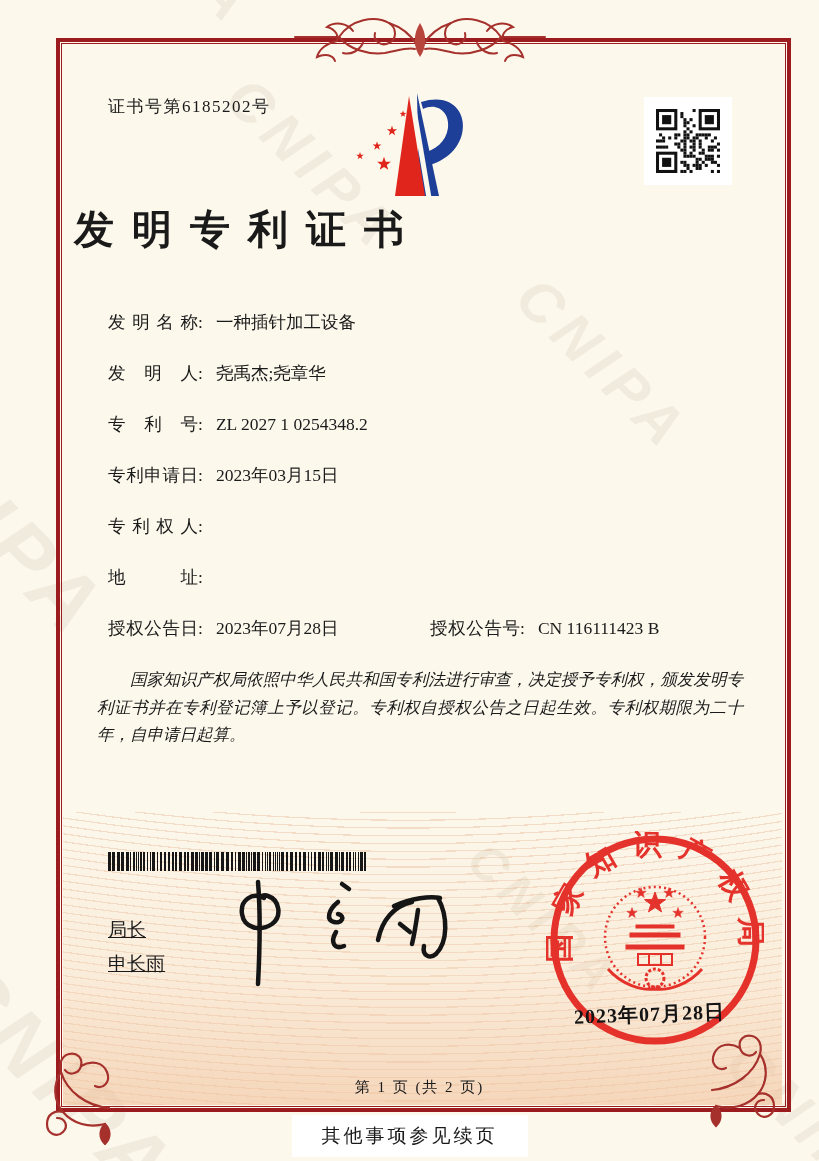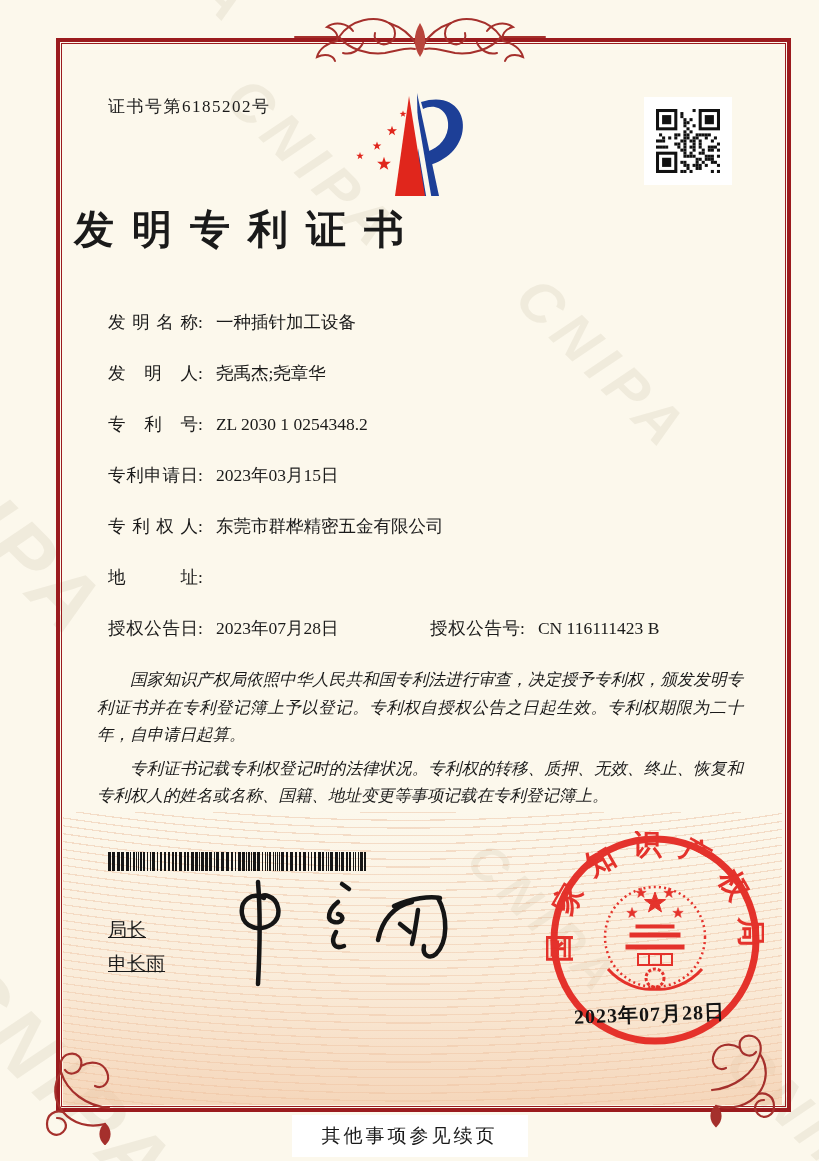--- a/index.html
+++ b/index.html
@@ -289,21 +289,21 @@
     </div>
       </div>
       <div class="f-row">
         <div class="f-seg">
       <span class="f-label">
             <span>专</span>
             <span>利</span>
             <span>号</span>
           </span>
       <span class="f-colon">:</span>
-      <span class="f-value">ZL 2030 1 0254348.2</span>
+      <span class="f-value">ZL 2027 1 0254348.2</span>
     </div>
       </div>
       <div class="f-row">
         <div class="f-seg">
       <span class="f-label">
             <span>专</span>
             <span>利</span>
             <span>申</span>
             <span>请</span>
             <span>日</span>
@@ -314,21 +314,20 @@
       </div>
       <div class="f-row">
         <div class="f-seg">
       <span class="f-label">
             <span>专</span>
             <span>利</span>
             <span>权</span>
             <span>人</span>
           </span>
       <span class="f-colon">:</span>
-      <span class="f-value">东莞市群桦精密五金有限公司</span>
     </div>
       </div>
       <div class="f-row">
         <div class="f-seg">
       <span class="f-label">
             <span>地</span>
             <span>址</span>
           </span>
       <span class="f-colon">:</span>
     </div>
@@ -354,21 +353,20 @@
             <span>号</span>
           </span>
       <span class="f-colon">:</span>
       <span class="f-value">CN 116111423 B</span>
     </div>
       </div>
     </div>
 
   <div class="abs paragraphs">
     <p>国家知识产权局依照中华人民共和国专利法进行审查，决定授予专利权，颁发发明专利证书并在专利登记簿上予以登记。专利权自授权公告之日起生效。专利权期限为二十年，自申请日起算。</p>
-    <p>专利证书记载专利权登记时的法律状况。专利权的转移、质押、无效、终止、恢复和专利权人的姓名或名称、国籍、地址变更等事项记载在专利登记簿上。</p>
   </div>
 
   <div class="abs barcode" id="barcode">
       <span style="width: 3px; margin-right: 1px;"></span>
       <span style="width: 3px; margin-right: 2px;"></span>
       <span style="width: 3px; margin-right: 1px;"></span>
       <span style="width: 3px; margin-right: 2px;"></span>
       <span style="width: 3px; margin-right: 1px;"></span>
       <span style="width: 1px; margin-right: 2px;"></span>
       <span style="width: 2px; margin-right: 1px;"></span>
@@ -485,15 +483,16 @@
         <rect x="92" y="123" width="34" height="11" fill="none" stroke-width="2"></rect>
         <line x1="103" y1="123" x2="103" y2="134" stroke-width="2"></line>
         <line x1="115" y1="123" x2="115" y2="134" stroke-width="2"></line>
         <circle cx="109" cy="147" r="9" fill="none" stroke-width="3" stroke-dasharray="3,2"></circle>
         <path d="M62,138 C75,153 95,160 109,158 M156,138 C143,153 123,160 109,158" fill="none" stroke-width="3"></path>
       </g>
     </g>
   </svg>
   <div class="abs seal-date">2023年07月28日</div>
 
+  <div class="abs page-num">第 1 页 (共 2 页)</div>
   <div class="abs bottom-note">其他事项参见续页</div>
 
 </div>
 
 </body></html>

